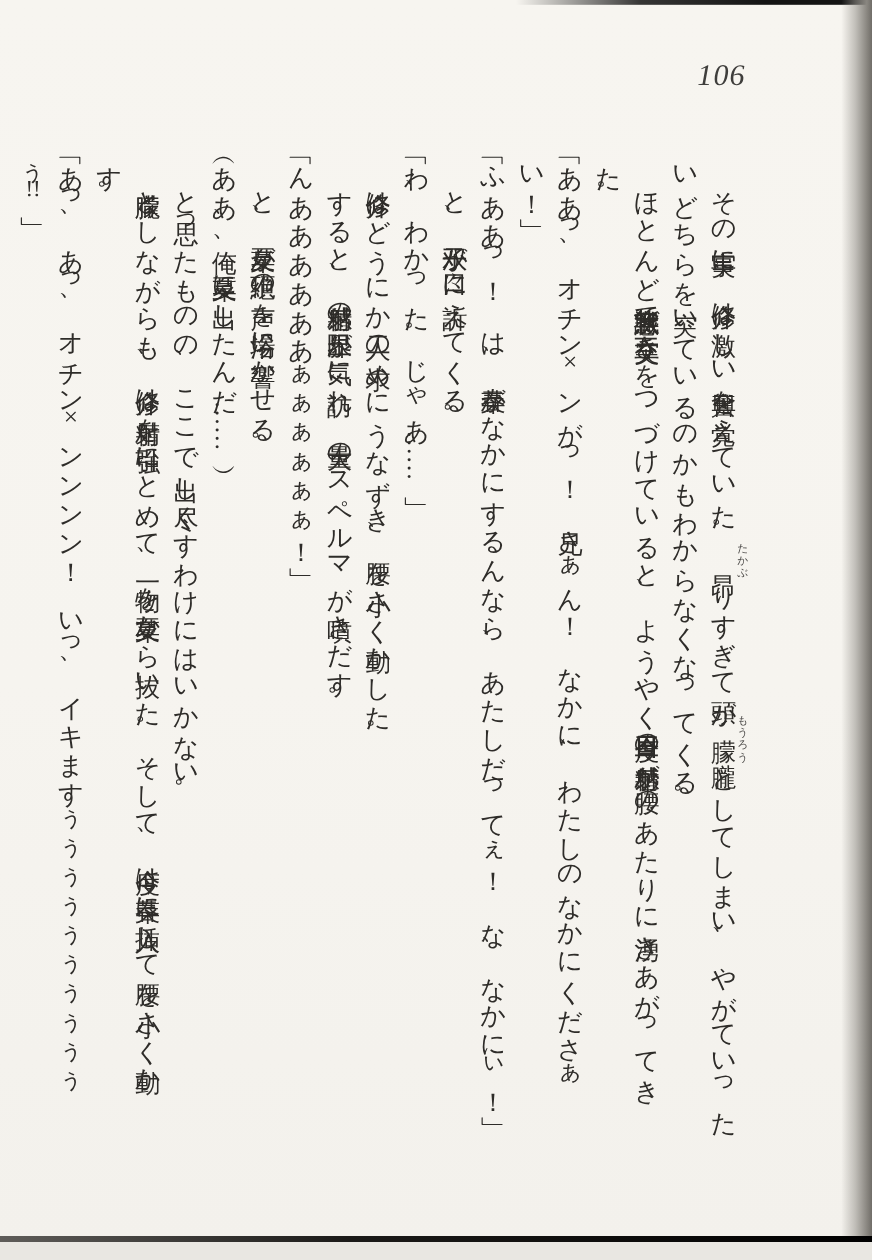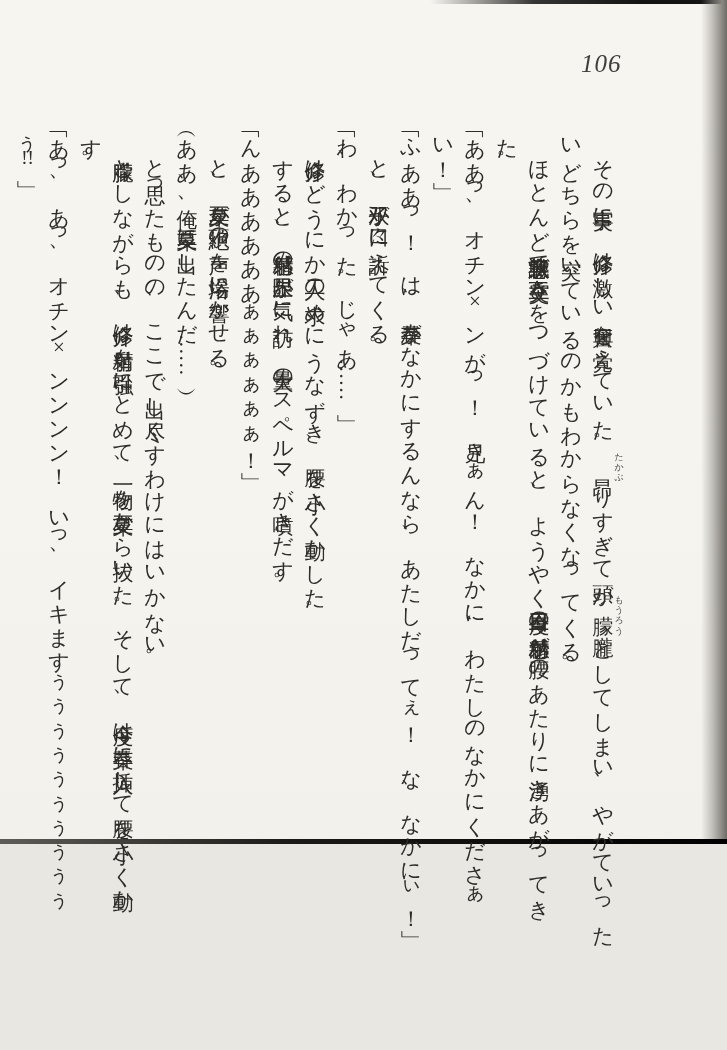--- a/index.html
+++ b/index.html
@@ -6,21 +6,21 @@
     margin: 0;
     padding: 0;
     width: 727px;
     height: 1050px;
     overflow: hidden;
     background: #e9e7e2;
   }
   .page {
     position: relative;
     width: 727px;
-    height: 844px;
+    height: 1035px;
     background: linear-gradient(180deg, #f7f5f0 0%, #f6f4ef 55%, #f3f1ec 100%);
   }
   
   .edge-top {
     position: absolute;
     top: 0; left: 430px; right: 0; height: 4px;
     background: linear-gradient(to right, rgba(20,20,20,0), rgba(20,20,20,0.85) 35%, #141414 70%);
   }
   .edge-right {
     position: absolute;

